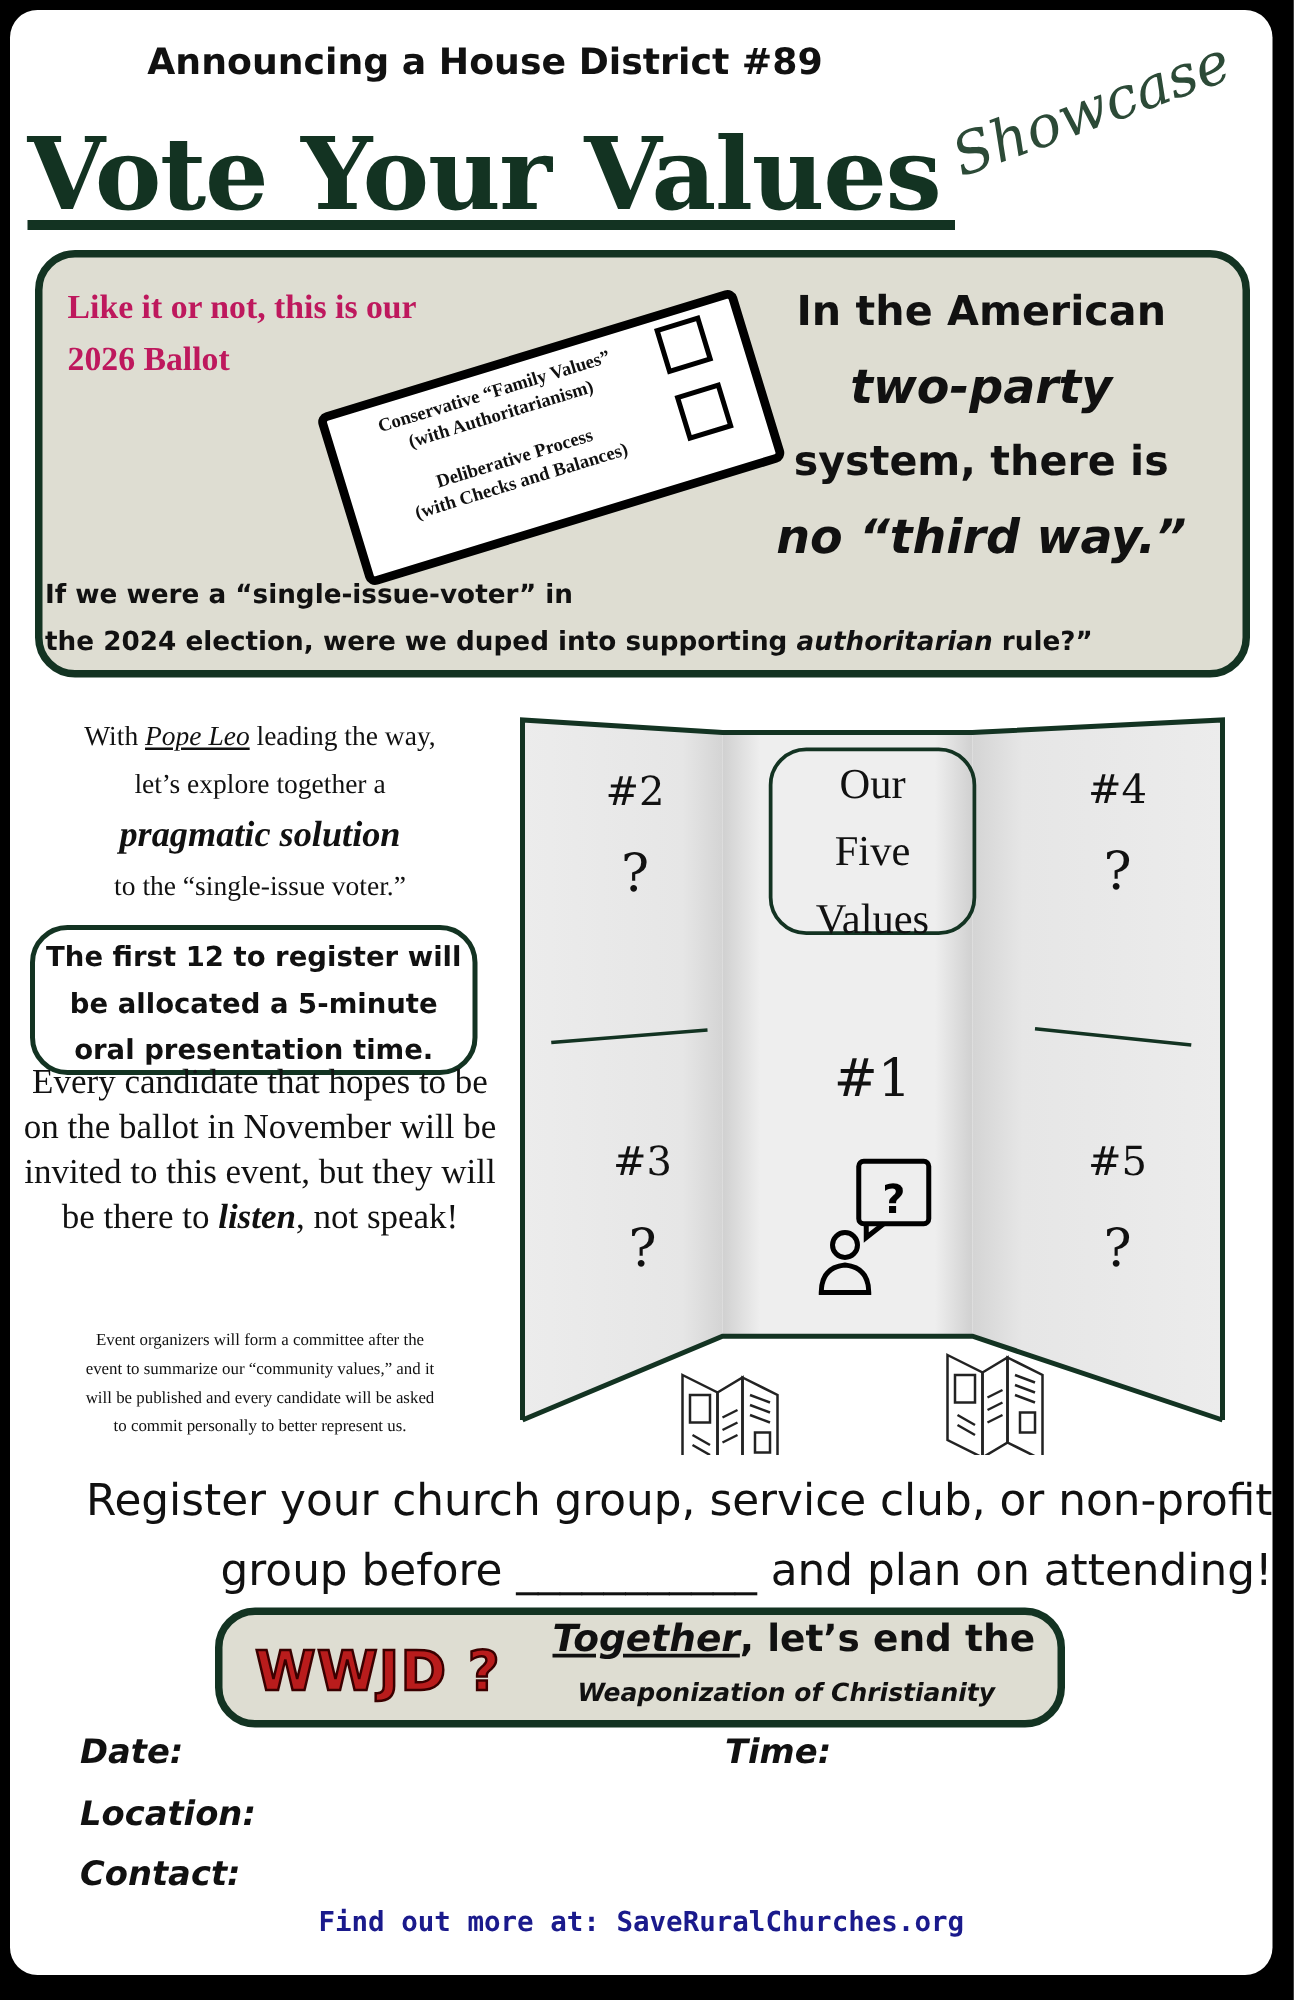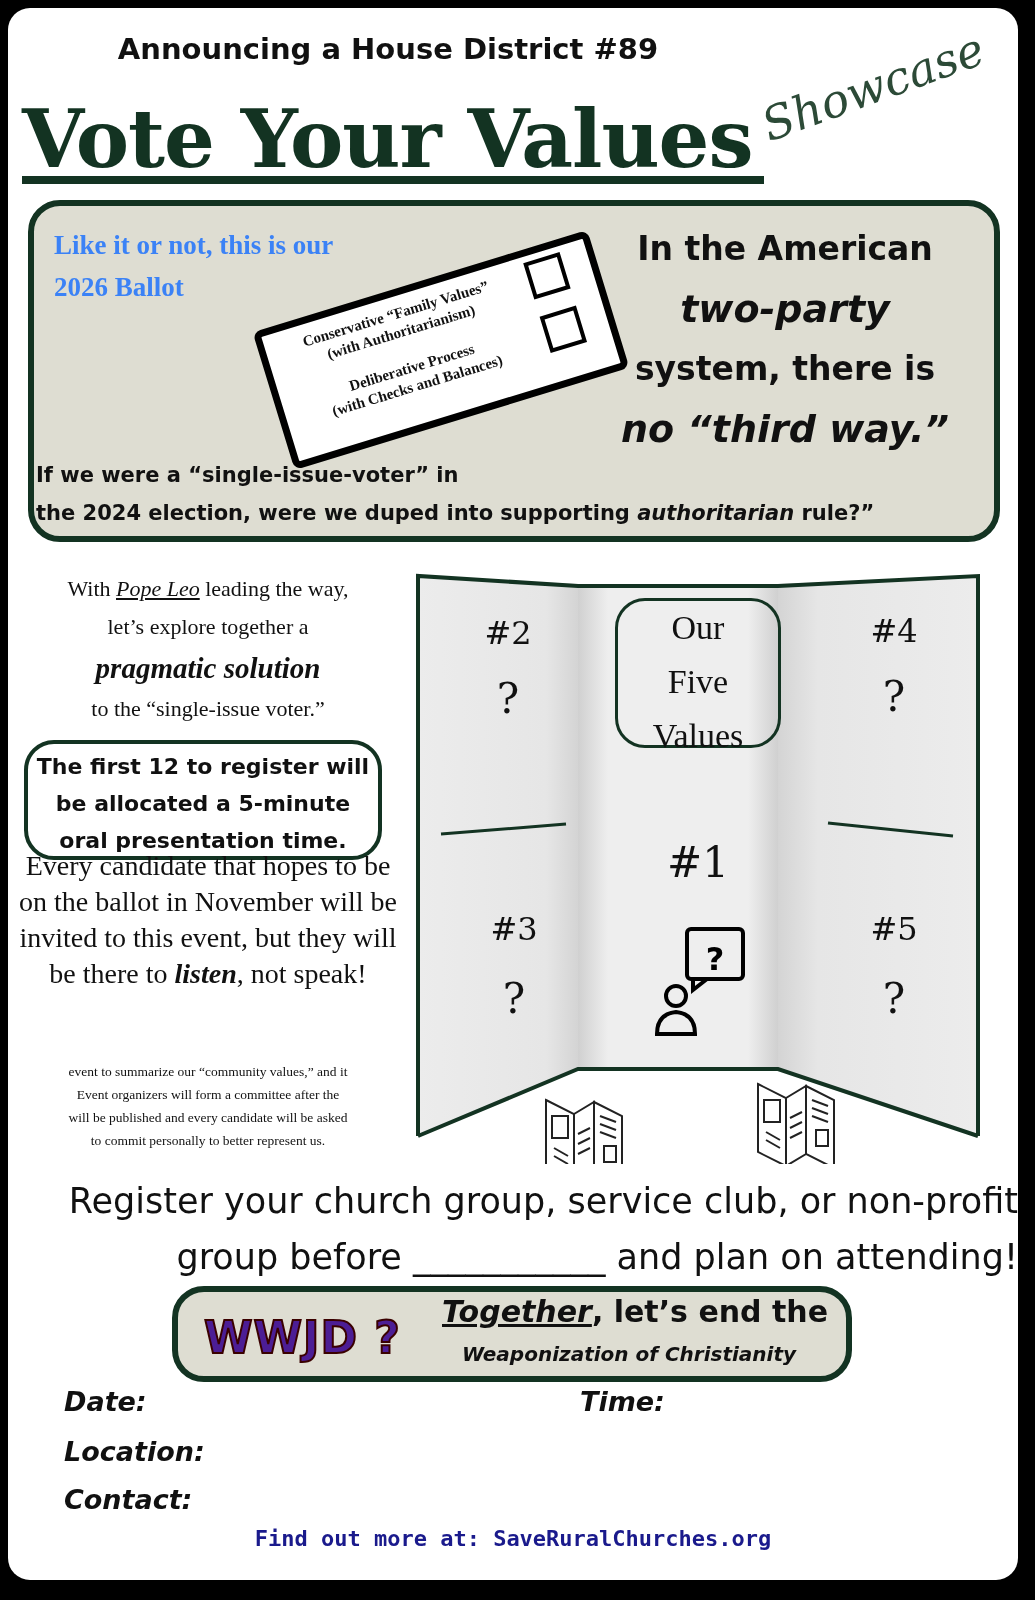--- a/index.html
+++ b/index.html
@@ -22,21 +22,21 @@
   .showcase {
     left: 765px; top: 90px; font-size: 46px; font-style: italic; color: #2c4a37;
     transform: rotate(-20deg); transform-origin: left bottom; white-space: nowrap;
     font-family: "DejaVu Serif", serif; font-weight: normal;
   }
 
   .panel-top {
     left: 20px; top: 192px; width: 960px; height: 330px; background: #deddd2;
     border: 6px solid #133322; border-radius: 32px;
   }
-  .ballot-intro { left: 46px; top: 216px; font-size: 27px; font-weight: bold; color: #3b82f6; line-height: 42px; }
+  .ballot-intro { left: 46px; top: 216px; font-size: 27px; font-weight: bold; color: #be185d; line-height: 42px; }
   .ballot-card {
     left: 258px; top: 270px; width: 336px; height: 130px; background: #fff;
     border: 7px solid #000; border-radius: 8px; transform: rotate(-17deg);
   }
   .ballot-opt { position: absolute; width: 250px; text-align: center; font-size: 15px; font-weight: bold; line-height: 19px; color: #111; }
   .ballot-box { position: absolute; width: 30px; height: 30px; border: 4px solid #000; background: #fff; }
   .american { left: 612px; top: 212px; width: 330px; text-align: center; color: #111; font-weight: bold; }
   .american .l1 { font-size: 33px; line-height: 58px; }
   .american .l2 { font-size: 38px; font-style: italic; line-height: 62px; }
   .american .l3 { font-size: 33px; line-height: 58px; }
@@ -61,21 +61,21 @@
     position: absolute; left: 207px; top: 34px; width: 166px; height: 150px; border: 3px solid #133322;
     border-radius: 30px; text-align: center; font-size: 34px; line-height: 54px; color: #111; box-sizing: border-box; padding-top: 0px;
   }
 
   .register { left: 0; top: 1165px; width: 1010px; text-align: right; font-size: 35px; color: #111; line-height: 56px; }
   .wwjd-panel {
     left: 164px; top: 1278px; width: 668px; height: 84px; background: #deddd2;
     border: 6px solid #133322; border-radius: 32px;
   }
   .wwjd {
-    left: 196px; top: 1304px; font-size: 44px; font-weight: bold; color: #4c1d95; letter-spacing: 1px;
+    left: 196px; top: 1304px; font-size: 44px; font-weight: bold; color: #b91c1c; letter-spacing: 1px;
     -webkit-text-stroke: 2px #3a0000; font-family: "DejaVu Sans", sans-serif;
   }
   .together { left: 434px; top: 1286px; font-size: 30px; font-weight: bold; color: #111; white-space: nowrap; }
   .together .u { text-decoration: underline; font-style: italic; }
   .weapon { left: 454px; top: 1334px; font-size: 20px; font-weight: bold; font-style: italic; color: #111; white-space: nowrap; }
 
   .field-label { font-size: 27px; font-weight: bold; font-style: italic; color: #111; font-family: "DejaVu Sans", sans-serif; }
   .findout { left: 0; top: 1518px; width: 1010px; text-align: center; font-size: 22px; font-weight: bold; color: #1a1a8c; font-family: "DejaVu Sans Mono", monospace; }
 </style>
 </head>
@@ -133,22 +133,22 @@
   </div>
 
   <div class="abs left-col every lserif">
     <div>Every candidate that hopes to be</div>
     <div>on the ballot in November will be</div>
     <div>invited to this event, but they will</div>
     <div><span>be there to </span><b><i>listen</i></b><span>, not speak!</span></div>
   </div>
 
   <div class="abs left-col organizers lserif">
+    <div>Event organizers will form a committee after the</div>
     <div>event to summarize our “community values,” and it</div>
-    <div>Event organizers will form a committee after the</div>
     <div>will be published and every candidate will be asked</div>
     <div>to commit personally to better represent us.</div>
   </div>
 
   <div class="abs board-wrap">
     <svg width="600" height="600" viewBox="0 0 600 600" style="position:absolute;left:0;top:0;">
       <defs>
         <linearGradient id="gl" x1="0" x2="1">
           <stop offset="0" stop-color="#ececec"></stop>
             <stop offset="0.8" stop-color="#e6e6e6"></stop>

